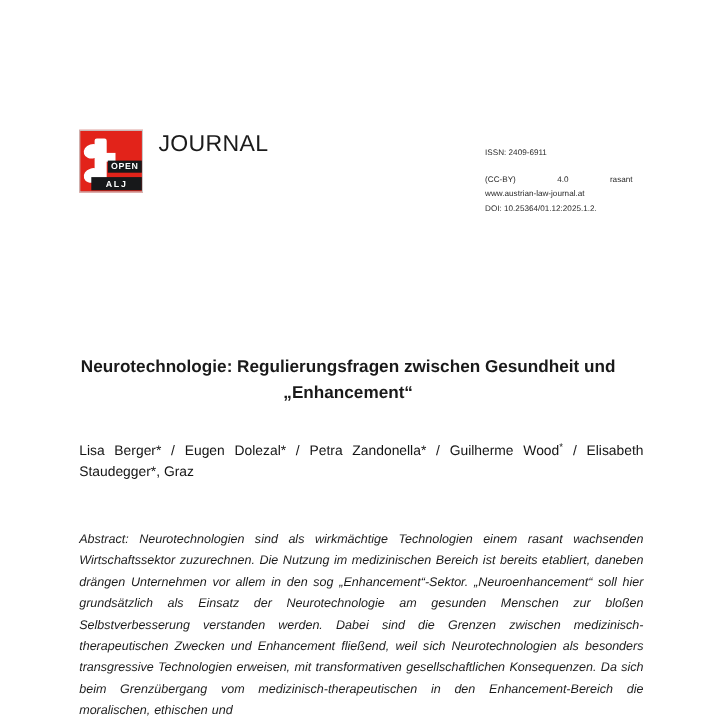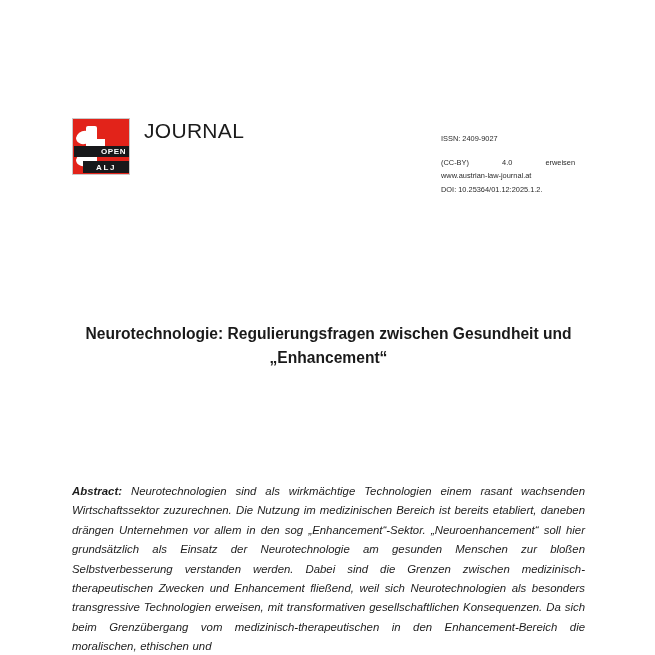--- a/index.html
+++ b/index.html
@@ -88,21 +88,20 @@
     letter-spacing: 0.6px;
     display: flex;
     align-items: center;
     justify-content: center;
   }
   .logo-bar.open {
     top: 27px;
     width: 31px;
     height: 11px;
     font-size: 8px;
-    padding-left: 24px;
   }
   .logo-bar.alj {
     top: 42px;
     width: 46px;
     height: 12px;
     font-size: 8px;
     letter-spacing: 1.6px;
   }
 
   
@@ -152,21 +151,21 @@
     display: flex;
     justify-content: space-between;
     width: 134px;
     margin-bottom: 3px;
   }
   .imprint .url { margin-bottom: 3px; }
 
   
   .title {
     position: absolute;
-    left: 76px;
+    left: 64px;
     top: 312px;
     width: 505px;
     text-align: center;
     font-size: 15.6px;
     line-height: 1.52;
     color: #1a1a1a;
     font-family: "Liberation Sans", sans-serif;
   }
 
   
@@ -196,21 +195,21 @@
     width: 513px;
     font-size: 11.4px;
     line-height: 19.4px;
     color: #1c1c1c;
     text-align: justify;
     font-style: italic;
     font-family: "Liberation Sans", sans-serif;
     word-spacing: 0.4px;
   }
   .abstract .lead {
-    font-weight: bold;
+    font-weight: normal;
     font-style: italic;
   }
 </style>
 </head>
 <body>
 
 <div class="page">
 
   <div class="masthead">
     <div class="brand">
@@ -225,30 +224,33 @@
       </div>
 
       <div class="wordmark">
         <div class="line2">JOURNAL</div>
       </div>
 
     </div>
   </div>
 
   <div class="imprint">
-    <div class="issn">ISSN: 2409-9027</div>
+    <div class="issn">ISSN: 2409-6911</div>
     <div class="license-row">
       <span>(CC-BY)</span>
       <span>4.0</span>
-      <span>erweisen</span>
+      <span>rasant</span>
     </div>
     <div class="url">www.austrian-law-journal.at</div>
     <div>DOI: 10.25364/01.12:2025.1.2.</div>
   </div>
 
   <h1 class="title">Neurotechnologie: Regulierungsfragen zwischen Gesundheit und „Enhancement“</h1>
 
+  <div class="authors">
+    <span>Lisa Berger* / Eugen Dolezal* / Petra Zandonella* / Guilherme Wood</span><sup>*</sup><span> / Elisabeth Staudegger*, Graz</span>
+  </div>
 
   <div class="abstract">
     <span class="lead">Abstract:</span><span> Neurotechnologien sind als wirkmächtige Technologien einem rasant wachsenden Wirtschaftssektor zuzurechnen. Die Nutzung im medizinischen Bereich ist bereits etabliert, daneben drängen Unternehmen vor allem in den sog „Enhancement“-Sektor. „Neuroenhancement“ soll hier grundsätzlich als Einsatz der Neurotechnologie am gesunden Menschen zur bloßen Selbstverbesserung verstanden werden. Dabei sind die Grenzen zwischen medizinisch-therapeutischen Zwecken und Enhancement fließend, weil sich Neurotechnologien als besonders transgressive Technologien erweisen, mit transformativen gesellschaftlichen Konsequenzen. Da sich beim Grenzübergang vom medizinisch-therapeutischen in den Enhancement-Bereich die moralischen, ethischen und</span>
   </div>
 
 </div>
 
 </body></html>

